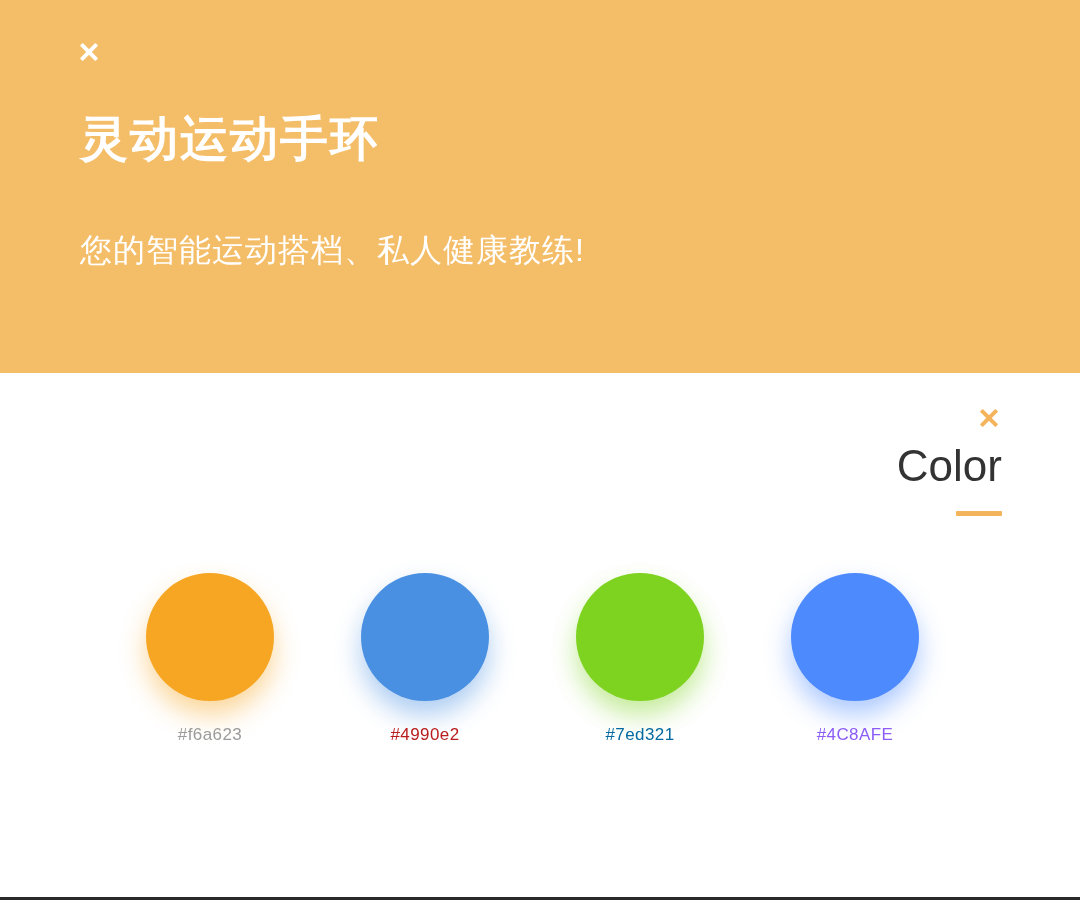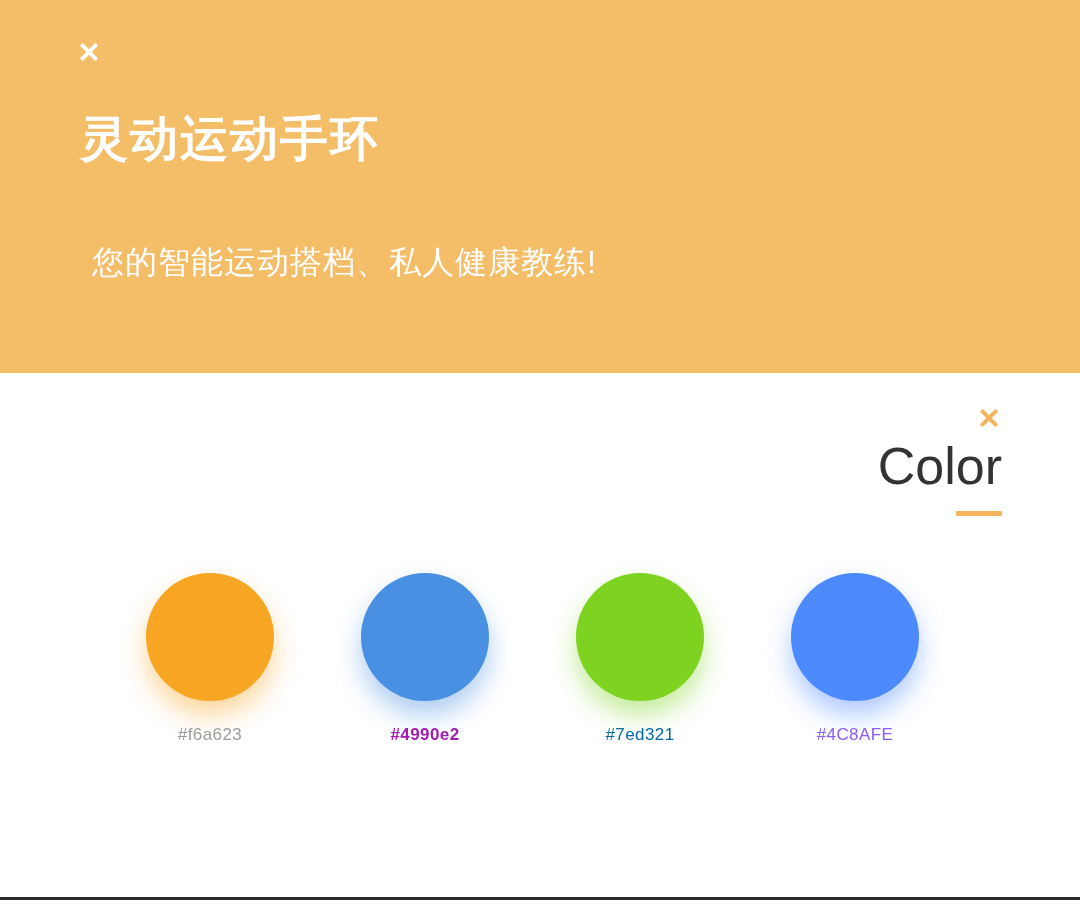--- a/index.html
+++ b/index.html
@@ -57,21 +57,21 @@
     line-height: 62px;
     font-weight: bold;
     color: #ffffff;
     letter-spacing: 2px;
     white-space: nowrap;
   }
   .banner-subtitle {
     position: absolute;
     left: 80px;
     top: 228px;
-    margin: 12px;
+    margin: 0;
     font-size: 32px;
     line-height: 44px;
     font-weight: normal;
     color: #ffffff;
     letter-spacing: 1px;
     white-space: nowrap;
   }
 
   
   .section {
@@ -105,21 +105,21 @@
     width: 22px;
     height: 4px;
     background: #f4b45c;
     border-radius: 1px;
   }
   .section-close::before { transform: rotate(45deg); }
   .section-close::after  { transform: rotate(-45deg); }
 
   .section-title {
     margin: 0;
-    font-size: 52px;
+    font-size: 44px;
     line-height: 46px;
     font-weight: normal;
     color: #333333;
     letter-spacing: 0px;
   }
   .section-rule {
     width: 46px;
     height: 5px;
     background: #f4b45c;
     margin: 22px 0 0 auto;
@@ -189,21 +189,21 @@
 
   <div class="swatch-row">
 
     <div class="swatch">
       <div class="swatch-dot" style="background: rgb(246, 166, 35); box-shadow: rgba(246, 166, 35, 0.45) 0px 14px 26px;"></div>
       <span class="swatch-label" style="color: rgb(155, 155, 155);">#f6a623</span>
     </div>
 
     <div class="swatch">
       <div class="swatch-dot" style="background: rgb(73, 144, 226); box-shadow: rgba(73, 144, 226, 0.45) 0px 14px 26px;"></div>
-      <span class="swatch-label" style="color: #a21caf; font-weight: bold;">#4990e2</span>
+      <span class="swatch-label" style="color: #b91c1c;">#4990e2</span>
     </div>
 
     <div class="swatch">
       <div class="swatch-dot" style="background: rgb(126, 211, 33); box-shadow: rgba(126, 211, 33, 0.45) 0px 14px 26px;"></div>
       <span class="swatch-label" style="color: #0369a1;">#7ed321</span>
     </div>
 
     <div class="swatch">
       <div class="swatch-dot" style="background: rgb(76, 138, 254); box-shadow: rgba(76, 138, 254, 0.45) 0px 14px 26px;"></div>
       <span class="swatch-label" style="color: #8b5cf6;">#4C8AFE</span>

